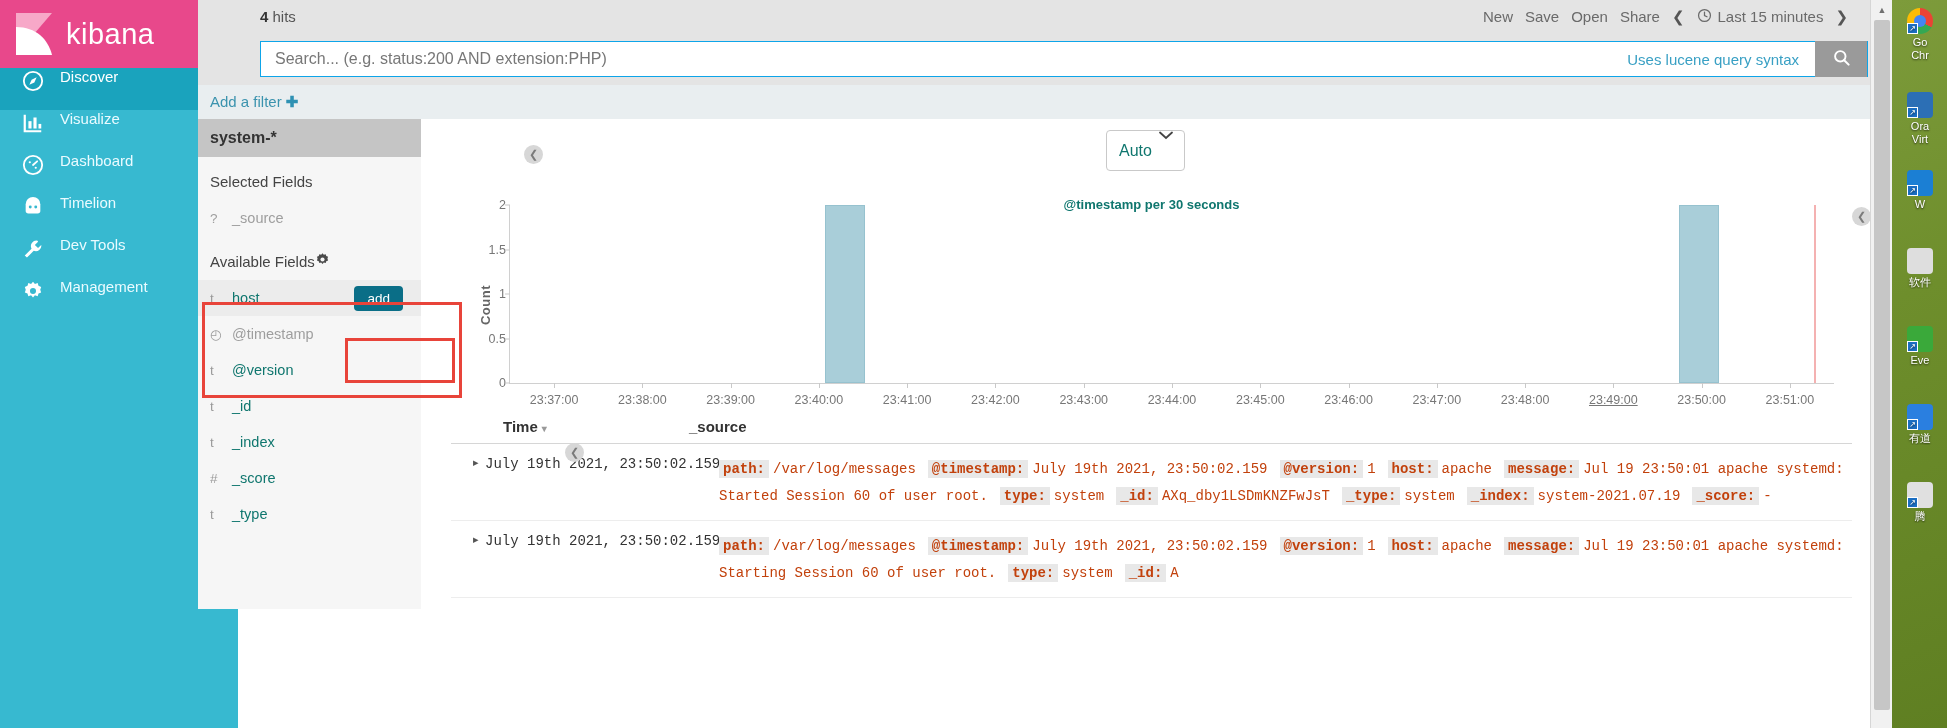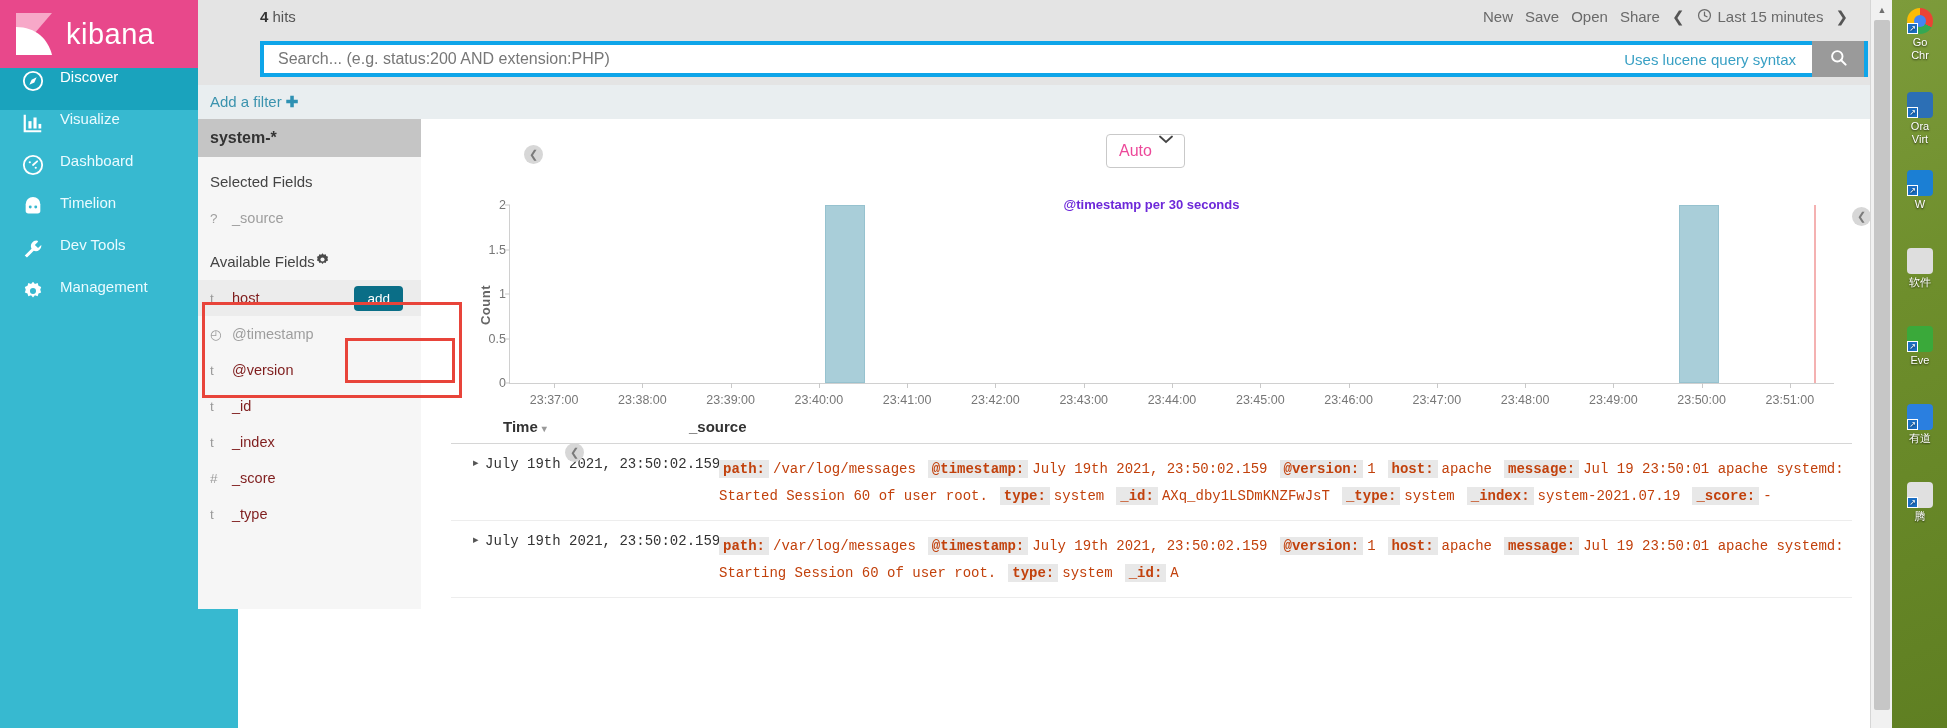--- a/index.html
+++ b/index.html
@@ -60,21 +60,21 @@
   .topnav { margin-left:auto; display:flex; align-items:center; padding-right:22px;
             color:#6a6a6a; font-size:15px; }
   .topnav > * { margin-left:12px; cursor:pointer; }
   .timepick { display:flex; align-items:center; gap:6px; }
   .chev { font-size:15px; color:#555; }
 
   
   .querybar { position:absolute; left:198px; top:33px; width:1672px; height:52px;
               background:#e4e4e4; display:flex; align-items:center; }
   .qinput-wrap { position:relative; margin-left:62px; width:1608px; height:36px;
-                 display:flex; align-items:center; background:#fff; border:4px solid #0ea5e9; }
+                 display:flex; align-items:center; background:#fff; border:1px solid #0ea5e9; }
   .qinput { flex:1; border:0; outline:0; font-size:16px; color:#333;
             padding:0 14px; background:transparent; height:34px;
             font-family:"Liberation Sans", sans-serif; }
   .qinput::placeholder { color:#777; }
   .lucene { color:#39a0c4; font-size:15px; padding-right:16px; white-space:nowrap; }
   .qbtn { width:52px; height:36px; background:#9a9a9a; border:0; color:#fff;
           display:flex; align-items:center; justify-content:center; cursor:pointer; }
 
   
   .filterbar { position:absolute; left:198px; top:85px; width:1672px; height:34px;
@@ -87,21 +87,21 @@
                 background:#f6f6f6; }
   .idxpattern { height:38px; background:#c5c5c5; display:flex; align-items:center;
                 padding-left:12px; font-size:16px; font-weight:700; color:#333; }
   .sec-title { font-size:15px; color:#444; padding:16px 0 10px 12px; }
   .sec-title-row { display:flex; align-items:center; justify-content:flex-start;
                    padding-right:16px; }
   .gear { color:#555; font-size:14px; cursor:pointer; }
   .fieldrow { display:flex; align-items:center; height:36px; padding-left:12px;
               font-size:14.5px; color:#4b4b4b; cursor:pointer; position:relative; }
   .ftype { width:22px; color:#9a9a9a; font-size:13.5px; flex:none; }
-  .fname { color:#7f1d1d; }
+  .fname { color:#0f766e; }
   .fieldrow.dim .fname, .fieldrow.dim .ftype { color:#9e9e9e; }
   .popular-head { font-size:14.5px; color:#666; padding:10px 0 6px 12px; background:#ececec; }
   .popular-block { background:#ececec; }
 
   .addbtn { position:absolute; right:18px; top:6px; background:#0a6e87; color:#fff;
             border:0; border-radius:4px; padding:5px 13px; font-size:13.5px;
             cursor:pointer; font-family:"Liberation Sans", sans-serif; }
 
   
   .anno { position:absolute; border:3px solid #e8443a; pointer-events:none; z-index:40; }
@@ -109,42 +109,42 @@
   
   .collapse-h { position:absolute; width:19px; height:19px; border-radius:50%;
                 background:#d7d7d7; color:#7b7b7b; font-size:11px; z-index:30;
                 display:flex; align-items:center; justify-content:center; cursor:pointer; }
 
   
   .content { position:absolute; left:421px; top:119px; width:1449px; height:609px;
              background:#fff; }
   .charthead { display:flex; align-items:center; justify-content:center; height:48px;
                gap:14px; font-size:15px; color:#333; }
-  .intervalsel { height:34px; border:1px solid #c9c9c9; border-radius:4px; background:#fff;
-                 font-size:16px; padding:0 32px 0 12px; color:#ec4899; appearance:none;
+  .intervalsel { height:41px; border:1px solid #c9c9c9; border-radius:4px; background:#fff;
+                 font-size:16px; padding:0 32px 0 12px; color:#0f766e; appearance:none;
                  font-family:"Liberation Sans", sans-serif; cursor:pointer;
                  background-image:none; position:relative;margin-top:15px; }
   .sel-wrap { position:relative; display:inline-block; }
   .sel-wrap .caret { position:absolute; right:12px; top:11px; pointer-events:none; color:#555; }
 
   .chartbox { position:relative; margin:0 18px 0 30px; height:215px; }
   .ylabel { position:absolute; left:14px; top:50%; transform:translateY(-50%) rotate(-90deg);
             font-size:13px; font-weight:bold; color:#666; letter-spacing:.5px; }
   .plot { position:absolute; left:58px; right:18px; top:8px; bottom:28px;
           border-left:1px solid #d0d0d0; border-bottom:1px solid #d0d0d0; }
   .ytick { position:absolute; left:-36px; width:32px; text-align:right;
            font-size:12.5px; color:#777; transform:translateY(-50%); }
   .ytickline { position:absolute; left:-5px; width:5px; height:1px; background:#c9c9c9;
                transform:translateY(-50%); }
   .bar { position:absolute; bottom:0; background:#a9ced9; border:1px solid #96c2cf; }
   .nowline { position:absolute; top:0; bottom:0; width:2px; background:#f4b1b1; }
   .xtick { position:absolute; bottom:-24px; font-size:12.5px; color:#777;
            transform:translateX(-50%); white-space:nowrap; }
   .xtickline { position:absolute; bottom:-5px; width:1px; height:5px; background:#c9c9c9; }
-  .xlabel { text-align:center; font-size:13px; font-weight:bold; color:#6d28d9; margin-top:30px; }
+  .xlabel { text-align:center; font-size:13px; font-weight:bold; color:#0f766e; margin-top:30px; }
 
   
   .doctable { margin:6px 18px 0 30px; }
   .thead { display:flex; border-bottom:1px solid #d6d6d6; padding-bottom:8px; }
   .th-time { width:238px; font-size:15px; font-weight:700; color:#333; padding-left:52px; }
   .th-src  { font-size:15px; font-weight:700; color:#333; }
   .sortcaret { color:#9a9a9a; font-size:10px; margin-left:4px; }
   .drow { display:flex; border-bottom:1px solid #ededed; padding:12px 0 10px; }
   .d-exp { width:30px; padding-left:22px; color:#555; font-size:11px; }
   .d-time { width:238px; font-family:"Liberation Mono", monospace; font-size:14px;
@@ -430,21 +430,21 @@
             <div class="xtick" style="left: 50%;">23:44:00</div>
             <div class="xtickline" style="left: 50%;"></div>
             <div class="xtick" style="left: 56.6667%;">23:45:00</div>
             <div class="xtickline" style="left: 56.6667%;"></div>
             <div class="xtick" style="left: 63.3333%;">23:46:00</div>
             <div class="xtickline" style="left: 63.3333%;"></div>
             <div class="xtick" style="left: 70%;">23:47:00</div>
             <div class="xtickline" style="left: 70%;"></div>
             <div class="xtick" style="left: 76.6667%;">23:48:00</div>
             <div class="xtickline" style="left: 76.6667%;"></div>
-            <div class="xtick" style="left: 83.3333%;">23:49:00</div>
+            <div class="xtick" style="left: 83.3333%; text-decoration: underline;">23:49:00</div>
             <div class="xtickline" style="left: 83.3333%;"></div>
             <div class="xtick" style="left: 90%;">23:50:00</div>
             <div class="xtickline" style="left: 90%;"></div>
             <div class="xtick" style="left: 96.6667%;">23:51:00</div>
             <div class="xtickline" style="left: 96.6667%;"></div>
             <div class="bar" title="23:40:00 : 2" style="left: 23.8%; width: 3%; height: 100%; background: rgb(169, 206, 217);"></div>
             <div class="bar" title="23:50:00 : 2" style="left: 88.3%; width: 3%; height: 100%; background: rgb(169, 206, 217);"></div>
             <div class="nowline" style="left: 98.5%;"></div>
           </div>
         <div class="xlabel">@timestamp per 30 seconds</div>

